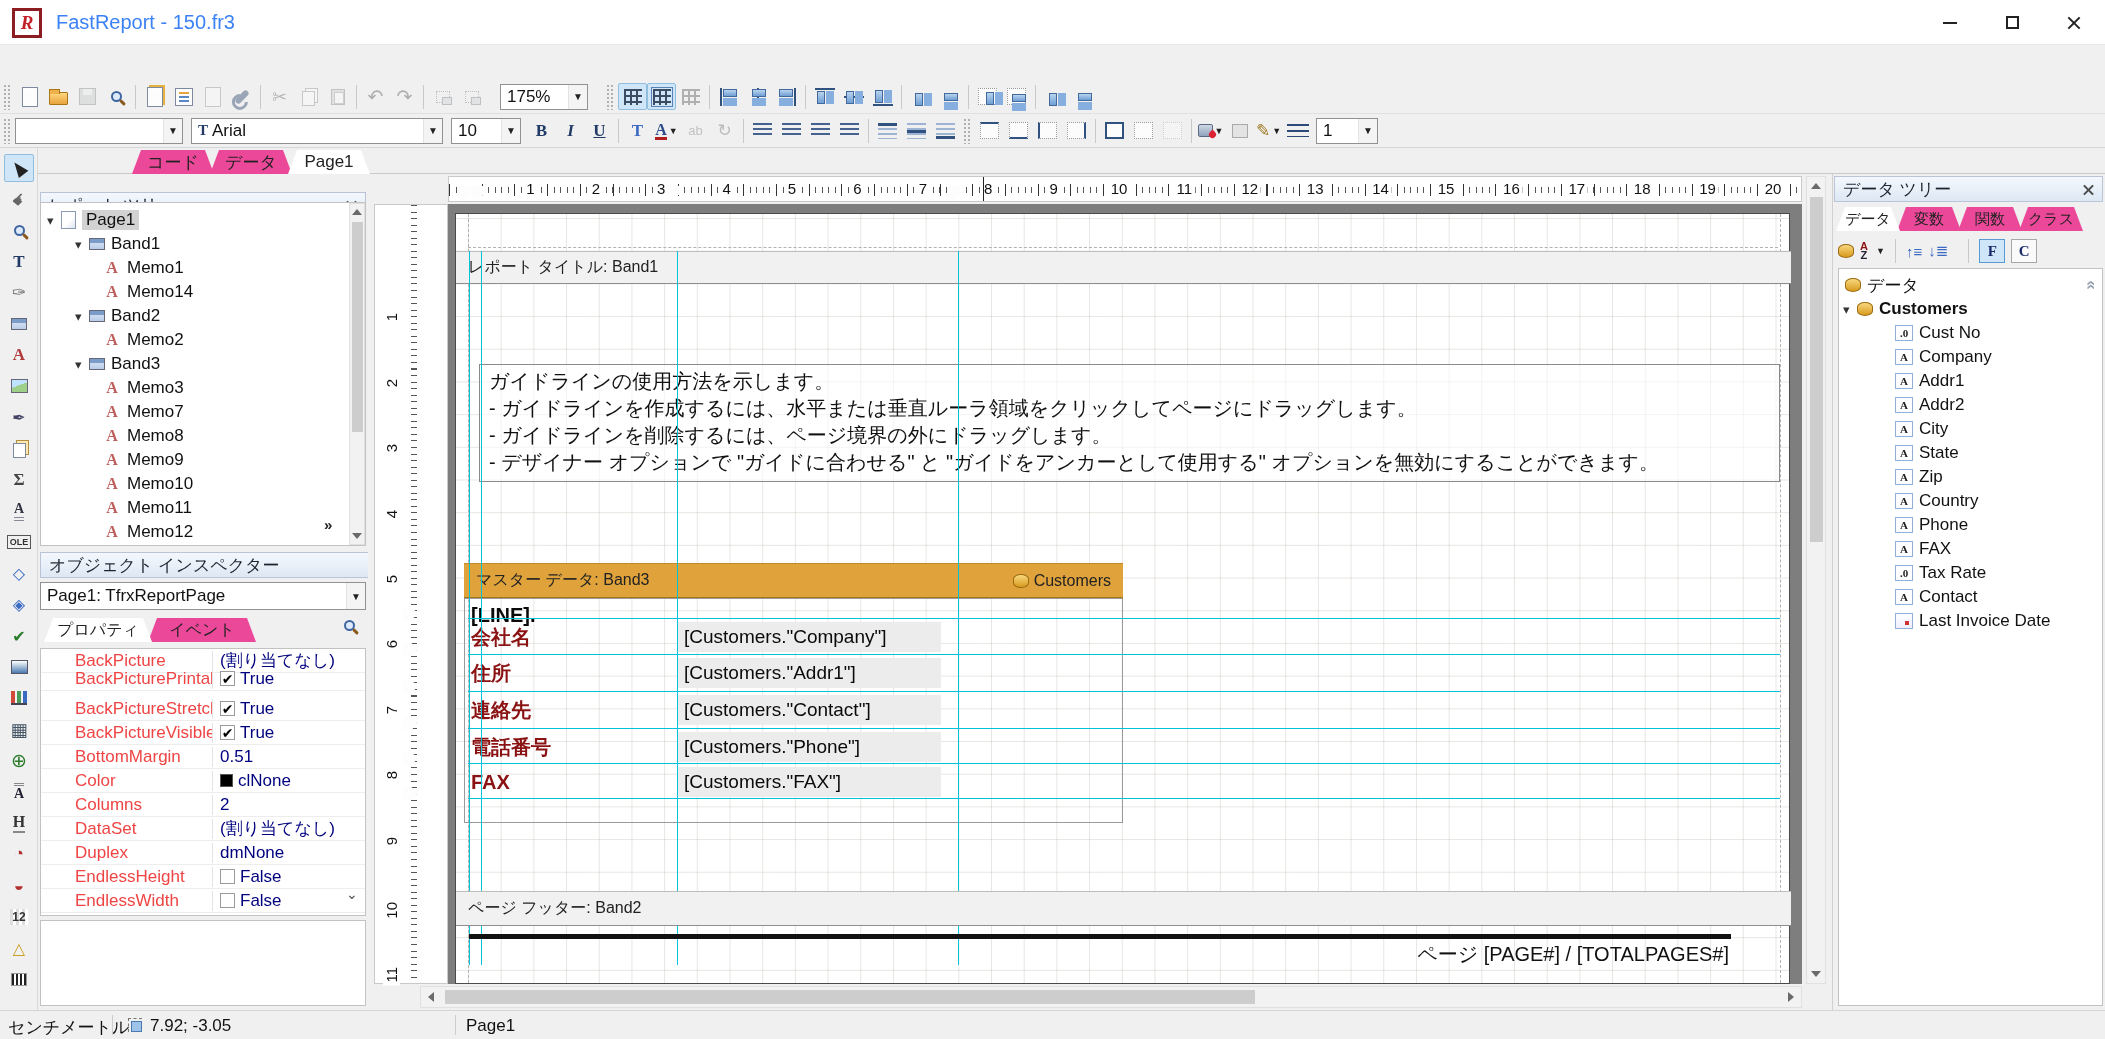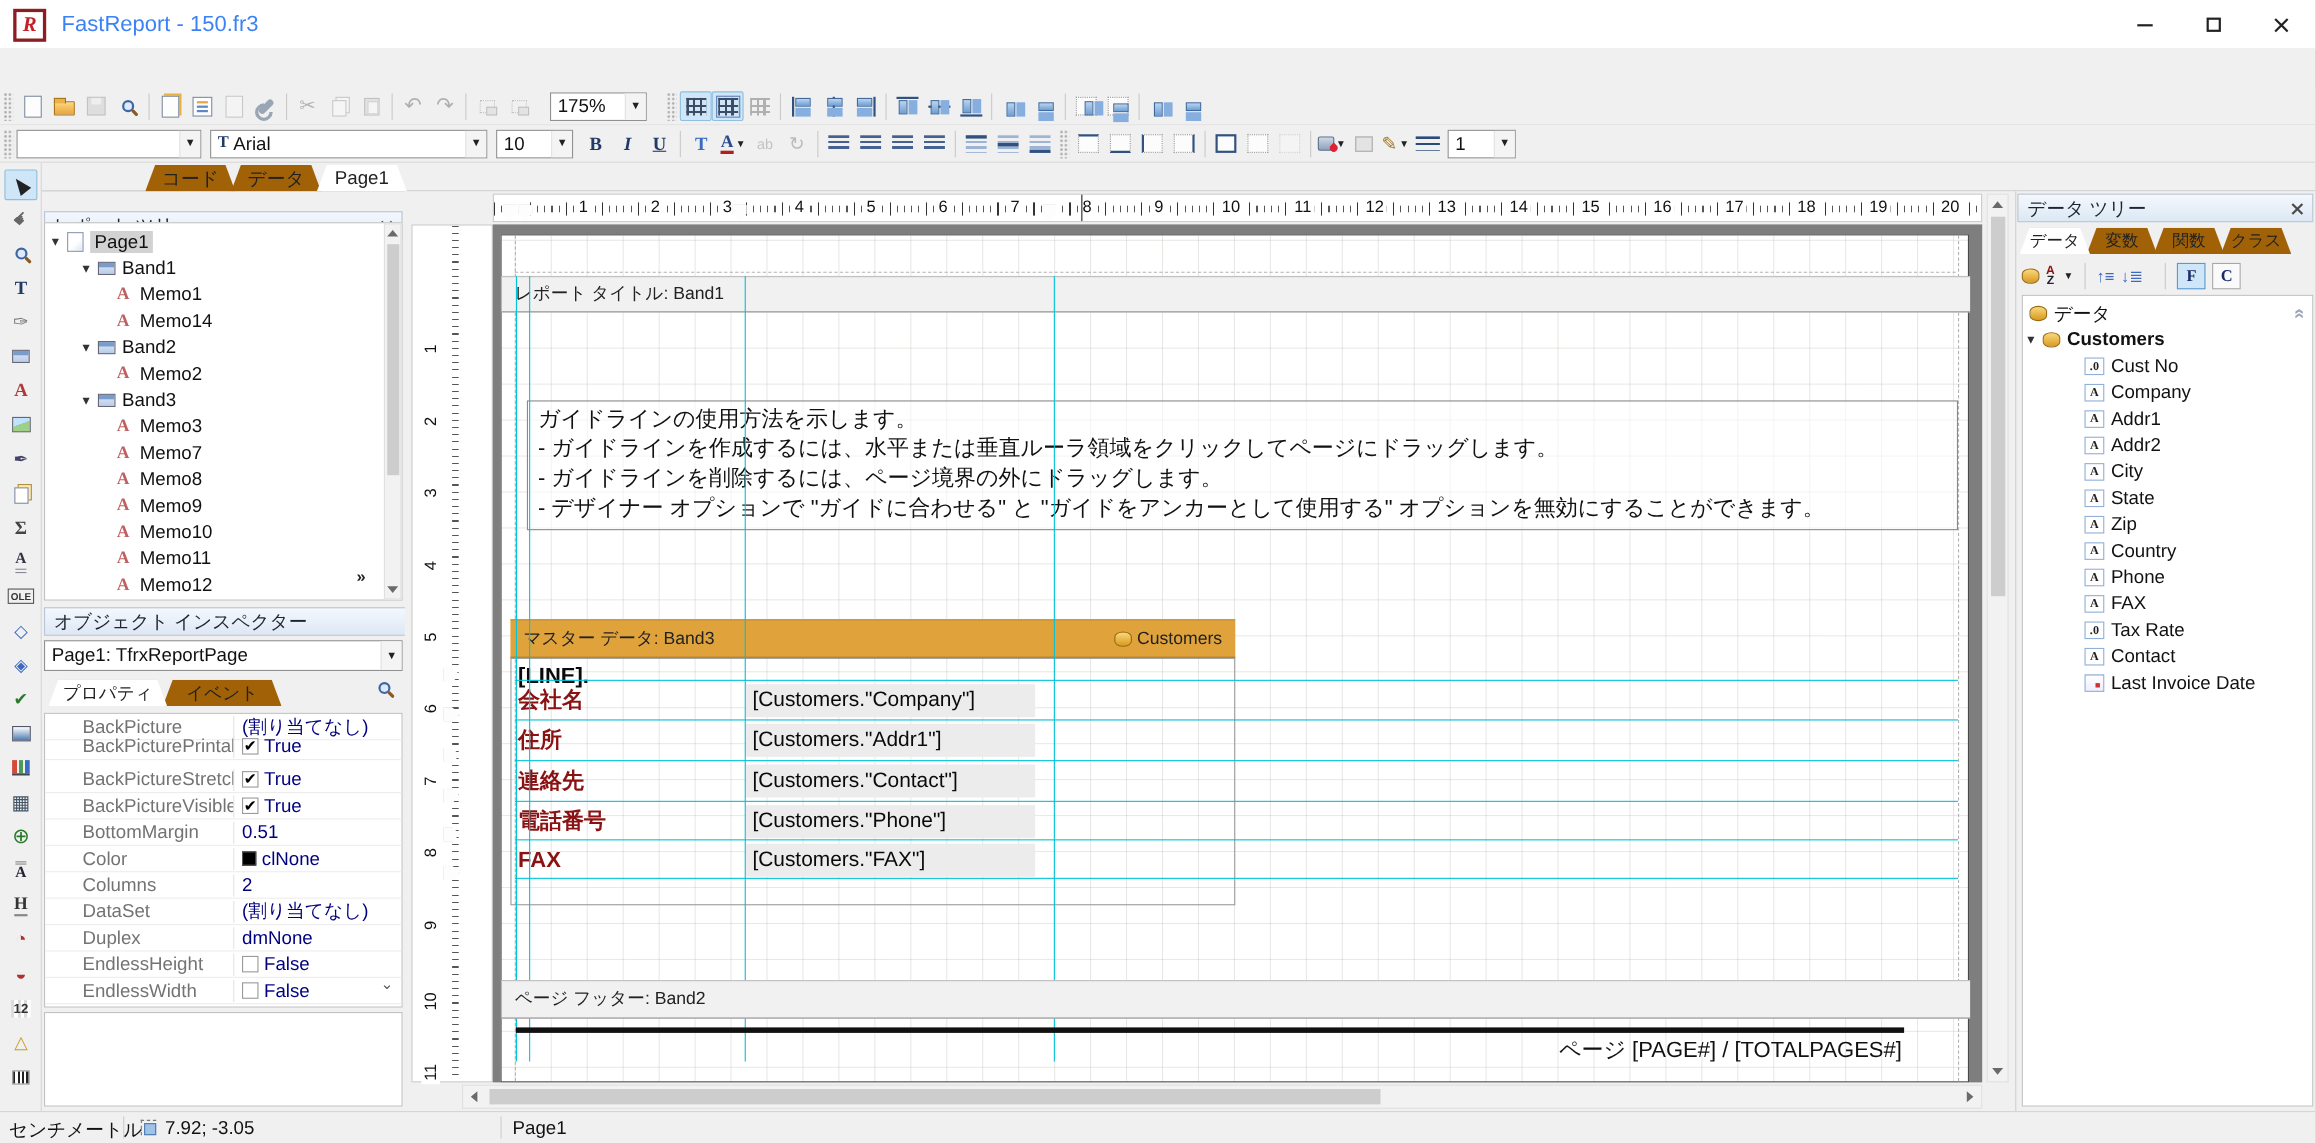--- a/index.html
+++ b/index.html
@@ -75,21 +75,21 @@
   .vaa::before{content:"";position:absolute;left:0;width:19px;height:3px;background:#31517f}
   .vaa-t::before{top:0}.vaa-m::before{top:7px}.vaa-b::before{bottom:0}
   .ic-bucket{width:15px;height:13px;background:linear-gradient(#cfd8e4,#8fa2bc);border:1px solid #5a6a84;border-radius:2px;position:relative}
   .ic-bucket::after{content:"";position:absolute;right:-4px;bottom:-2px;width:7px;height:7px;background:#d23;border-radius:0 50% 50% 50%;transform:rotate(45deg)}
   .ic-swatch{width:16px;height:14px;background:#e3e3e3;border:1px solid #aaa}
   .ic-lines{width:22px;height:13px;background:repeating-linear-gradient(#2b4a7a 0 2px,transparent 2px 6px)}
   .serifb{font-family:"Liberation Serif",serif;font-weight:bold;font-size:17px;color:#223a66}
   .a-color{font-family:"Liberation Serif",serif;font-weight:bold;font-size:16px;color:#2b4a8c;border-bottom:3px solid #b02020;line-height:15px}
   
   #tabrow{position:absolute;left:0;top:148px;width:2105px;height:26px;background:#f0f0f0;border-bottom:1px solid #c9c9c9}
-  .trap{position:absolute;top:2px;height:24px;display:flex;align-items:center;justify-content:center;font-size:17px;background:#a16207;clip-path:polygon(0 100%,9px 0,calc(100% - 9px) 0,100% 100%);filter:drop-shadow(0 -1px 0 #adadad);padding:0 6px;color:#222}
+  .trap{position:absolute;top:2px;height:24px;display:flex;align-items:center;justify-content:center;font-size:17px;background:#ec4899;clip-path:polygon(0 100%,9px 0,calc(100% - 9px) 0,100% 100%);filter:drop-shadow(0 -1px 0 #adadad);padding:0 6px;color:#222}
   .trap.on{background:#fff;z-index:2}
   
   #toolcol{position:absolute;left:0;top:148px;width:38px;height:862px;background:#f0f0f0;border-right:1px solid #d8d8d8}
   .tool{position:absolute;left:4px;width:30px;height:28px;display:flex;align-items:center;justify-content:center;border:1px solid transparent;border-radius:2px;color:#555;font-size:15px}
   .tool.active{background:#cfe6f8;border-color:#90bede}
   .g-cursor{width:0;height:0;border-left:6px solid transparent;border-right:6px solid transparent;border-bottom:15px solid #222;transform:rotate(-38deg)}
   .g-pic{width:17px;height:14px;border:1px solid #667;background:linear-gradient(160deg,#bfe3ff 0 45%,#9ed08a 45% 100%)}
   .g-band{width:16px;height:12px;border:1px solid #667;background:linear-gradient(#dfe9f7,#b9cde9);position:relative}
   .g-band::before{content:"";position:absolute;left:0;top:0;width:100%;height:4px;background:#7a9cc8}
   .g-grad{width:17px;height:14px;border:1px solid #556;background:linear-gradient(#fff,#4a7ab0)}
@@ -113,21 +113,21 @@
   
   .sb{position:absolute;background:#f2f2f2;border:1px solid #e0e0e0}
   .sb .thumb{position:absolute;background:#cdcdcd}
   .sb .ar{position:absolute;width:0;height:0}
   .ar-up{border-left:5px solid transparent;border-right:5px solid transparent;border-bottom:6px solid #6a6a6a}
   .ar-dn{border-left:5px solid transparent;border-right:5px solid transparent;border-top:6px solid #6a6a6a}
   .ar-lf{border-top:5px solid transparent;border-bottom:5px solid transparent;border-right:6px solid #6a6a6a}
   .ar-rt{border-top:5px solid transparent;border-bottom:5px solid transparent;border-left:6px solid #6a6a6a}
   
   .prow{position:absolute;left:0;height:24px;width:100%;border-bottom:1px solid #ededed;display:flex;align-items:center;font-size:17px}
-  .pname{width:172px;padding-left:34px;color:#737373;border-right:1px solid #e4e4e4;overflow:hidden;white-space:nowrap}
+  .pname{width:172px;padding-left:34px;color:#ef4444;border-right:1px solid #e4e4e4;overflow:hidden;white-space:nowrap}
   .pval{padding-left:7px;color:#00007f;display:flex;align-items:center;white-space:nowrap;overflow:hidden}
   .cb{width:15px;height:15px;border:1px solid #9a9a9a;margin-right:5px;display:flex;align-items:center;justify-content:center;font-size:14px;color:#000;background:#fff;flex:none}
   .swatch{width:13px;height:13px;border:1px solid #555;margin-right:5px;flex:none}
   
   .fi{width:18px;height:16px;background:#fff;border:1px solid #8fb0d8;font:bold 11px "Liberation Serif",serif;color:#222;display:flex;align-items:center;justify-content:center;flex:none}
   .fi-date{background:linear-gradient(#fff,#eef),repeating-linear-gradient(90deg,#9ab 0 1px,transparent 1px 5px),repeating-linear-gradient(#9ab 0 1px,transparent 1px 5px);position:relative}
   .fi-date::after{content:"";position:absolute;right:3px;bottom:3px;width:4px;height:4px;background:#d03030}
   .db-ic{width:16px;height:14px;background:linear-gradient(#f9d87e,#d89a1e);border:1px solid #9a6a10;border-radius:8px/5px;flex:none}
   .mini-btn{width:26px;height:24px;border:1px solid #a8a8a8;background:#fafafa;display:flex;align-items:center;justify-content:center;font:bold 15px "Liberation Serif",serif;color:#1a2a6a}
   .mini-btn.on{background:#cfe6f8;border-color:#5a9ad0}

